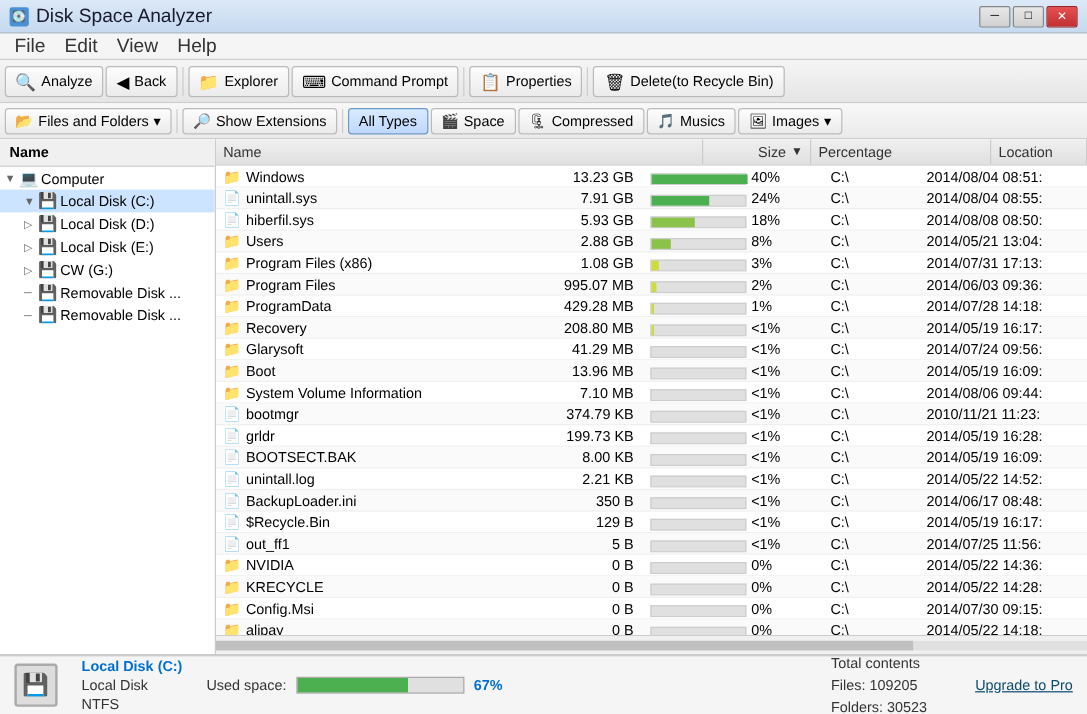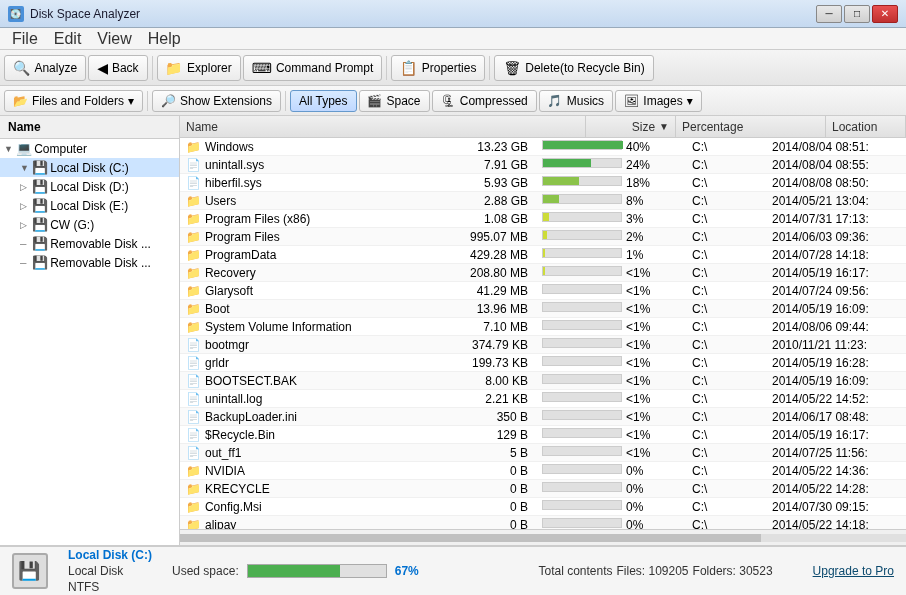--- a/index.html
+++ b/index.html
@@ -1,21 +1,21 @@
 <!DOCTYPE html>
 <html><head>
   <meta charset="utf-8">
   <style>
     * { margin: 0; padding: 0; box-sizing: border-box; }
     body { font-family: 'Segoe UI', Tahoma, sans-serif; font-size: 12px; background: #f0f0f0; width: 906px; height: 595px; overflow: hidden; }
     
     
     #title-bar { background: linear-gradient(to bottom, #dce9f7, #c5d9f0); height: 28px; display: flex; align-items: center; padding: 0 8px; border-bottom: 1px solid #9ab; }
     #title-bar .app-icon { width: 16px; height: 16px; margin-right: 6px; background: #4a90d9; border-radius: 2px; display: flex; align-items: center; justify-content: center; color: white; font-size: 9px; flex-shrink: 0; }
-    #title-bar .title { font-size: 12px; color: #1a1a2e; flex: 1; }
+    #title-bar .title { font-size: 16px; color: #1a1a2e; flex: 1; }
     #title-bar .win-controls { display: flex; gap: 2px; }
     #title-bar .win-btn { width: 26px; height: 18px; border: 1px solid #888; border-radius: 2px; display: flex; align-items: center; justify-content: center; font-size: 10px; cursor: pointer; background: linear-gradient(to bottom, #e8e8e8, #d0d0d0); }
     #title-bar .win-btn.close { background: linear-gradient(to bottom, #e85050, #c03030); color: white; border-color: #a02020; }
     
     
     #menu-bar { background: #f5f5f5; height: 22px; display: flex; align-items: center; padding: 0 4px; border-bottom: 1px solid #ccc; }
     #menu-bar .menu-item { padding: 2px 8px; font-size: 16px; cursor: pointer; color: #333; }
     
     
     #toolbar { background: linear-gradient(to bottom, #f5f5f5, #e5e5e5); height: 36px; display: flex; align-items: center; padding: 0 4px; border-bottom: 1px solid #ccc; gap: 2px; }
@@ -52,21 +52,21 @@
     .col-loc { width: 80px; }
     .col-date { width: 140px; }
     
     
     #table-body { overflow-y: auto; overflow-x: auto; flex: 1; }
     .file-row { display: flex; align-items: center; border-bottom: 1px solid #f0f0f0; height: 18px; font-size: 12px; }
     .file-row:nth-child(even) { background: #fafafa; }
     .cell { padding: 0 6px; white-space: nowrap; overflow: hidden; text-overflow: ellipsis; }
     .cell-name { flex: 1; min-width: 200px; display: flex; align-items: center; gap: 4px; }
     .cell-size { width: 90px; text-align: right; padding-right: 8px; }
-    .cell-pct { width: 150px; display: flex; align-items: flex-start; gap: 4px; }
+    .cell-pct { width: 150px; display: flex; align-items: flex-end; gap: 4px; }
     .cell-loc { width: 80px; }
     .cell-date { width: 140px; }
     .pct-bar-bg { width: 80px; height: 10px; background: #e0e0e0; border: 1px solid #ccc; }
     .pct-bar { height: 100%; background: #4caf50; }
     .pct-bar.high { background: #4caf50; }
     .pct-bar.med { background: #8bc34a; }
     .pct-bar.low { background: #cddc39; }
     .file-icon { font-size: 12px; flex-shrink: 0; }
     
     
@@ -77,21 +77,21 @@
     #status-bar .disk-icon { width: 36px; height: 36px; background: #ddd; border: 2px solid #aaa; border-radius: 3px; display: flex; flex-direction: column; align-items: center; justify-content: center; flex-shrink: 0; }
     #status-left { display: flex; flex-direction: column; gap: 2px; color: #333; flex-shrink: 0; }
     #status-mid { display: flex; flex-direction: column; gap: 4px; flex: 1; }
     .used-space-row { display: flex; align-items: center; gap: 8px; }
     .used-space-label { color: #333; }
     .used-space-bar-bg { width: 140px; height: 14px; background: #e0e0e0; border: 1px solid #aaa; }
     .used-space-bar { height: 100%; background: #4caf50; }
     .used-pct { color: #0070d0; font-weight: bold; }
     .size-row { color: #555; }
     .size-row span { color: #4caf50; }
-    #status-right { display: flex; flex-direction: row; gap: 4px; color: #333; }
+    #status-right { display: flex; flex-direction: column; gap: 4px; color: #333; }
     #upgrade-link { color: #0c4a6e; cursor: pointer; text-decoration: underline; margin-left: 20px; text-align: right; }
     
     
     ::-webkit-scrollbar { width: 14px; height: 14px; }
     ::-webkit-scrollbar-track { background: #f0f0f0; }
     ::-webkit-scrollbar-thumb { background: #c0c0c0; border: 1px solid #aaa; }
   </style>
 </head>
 <body>
 

